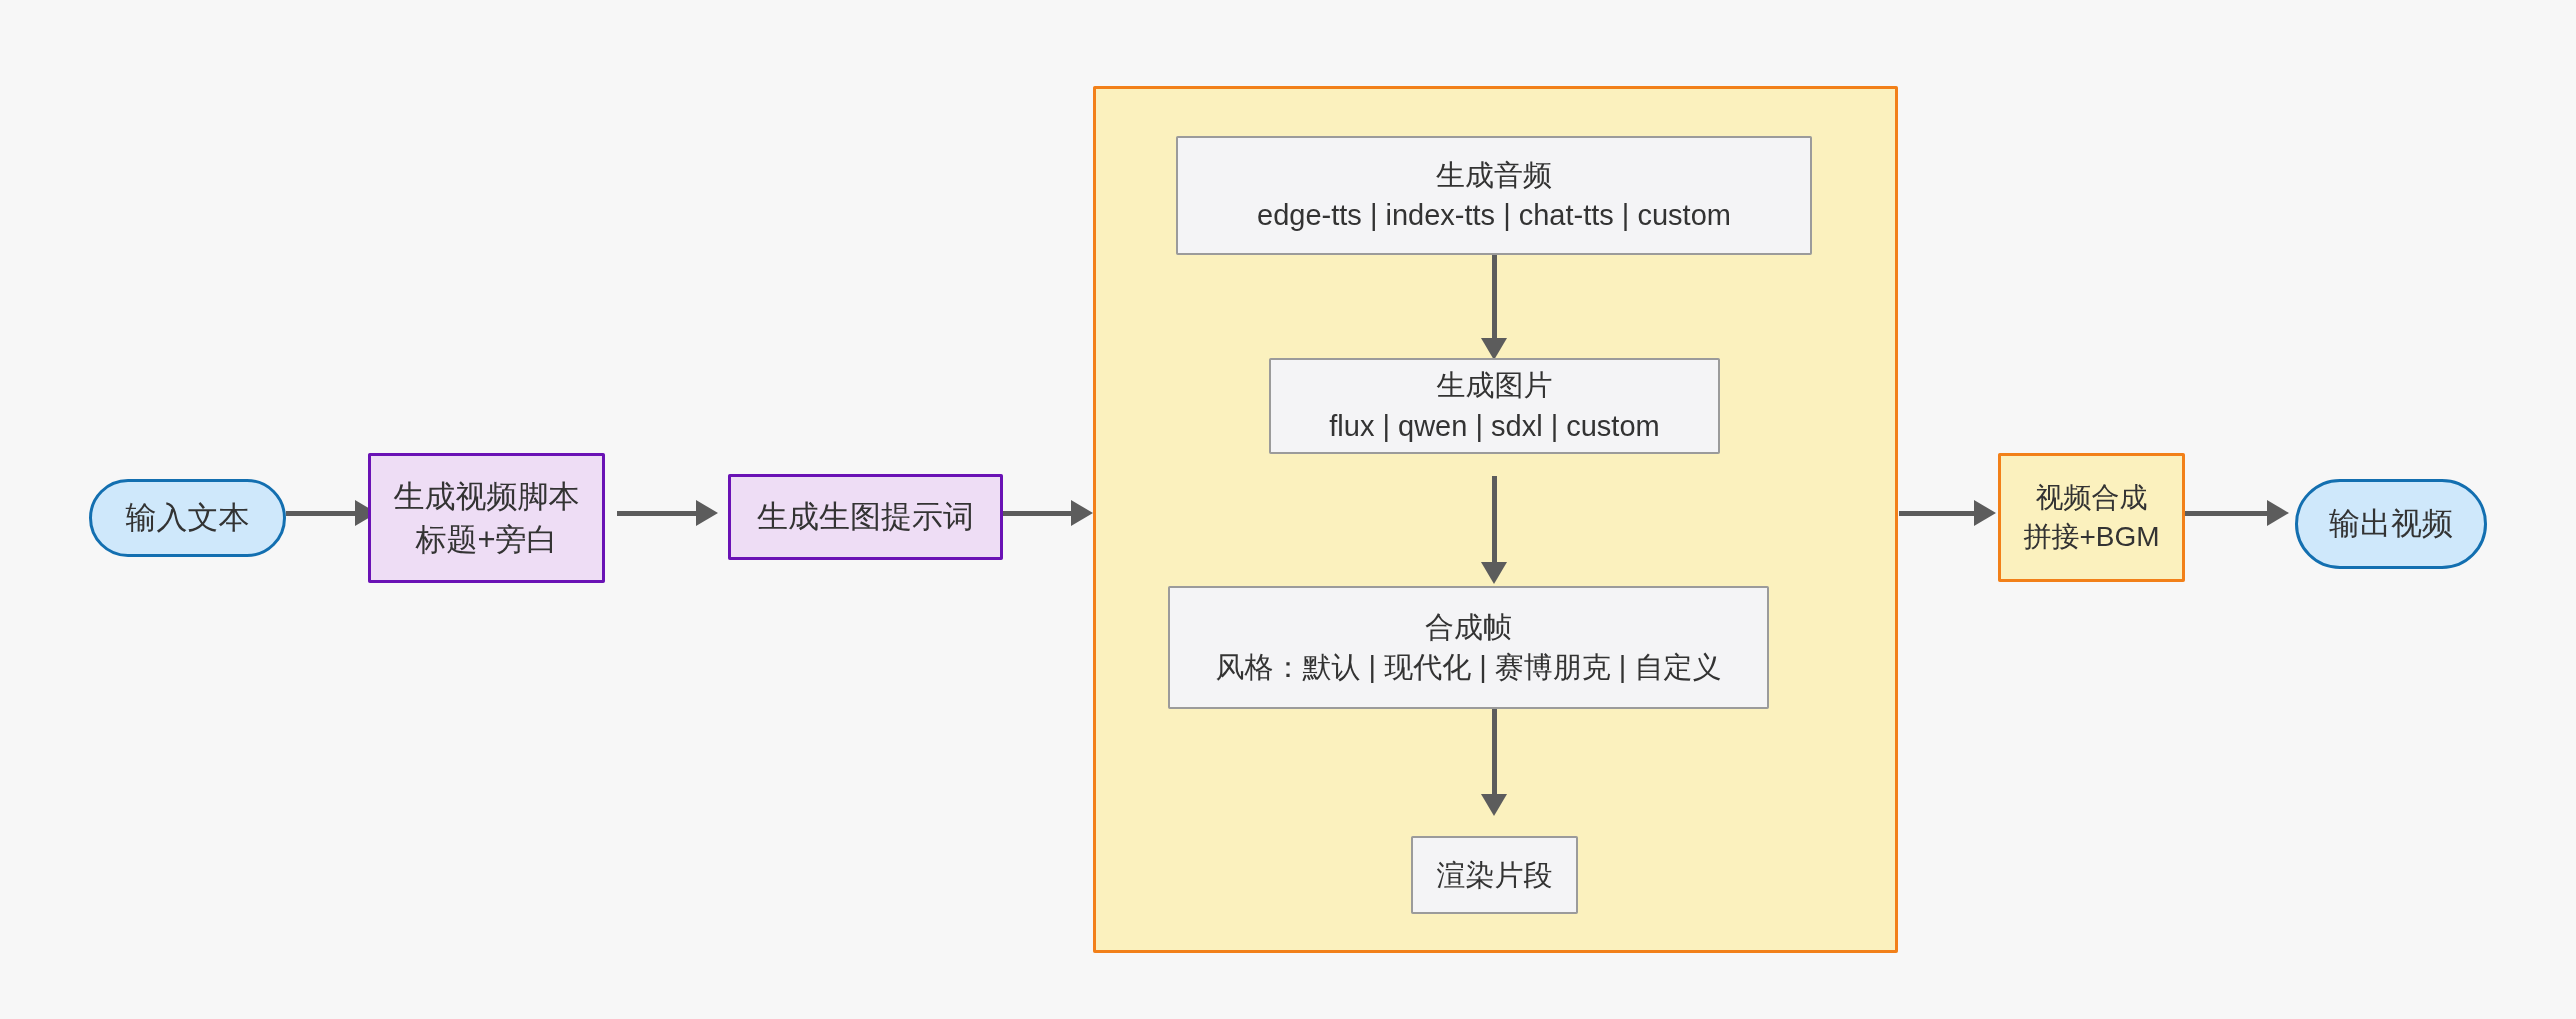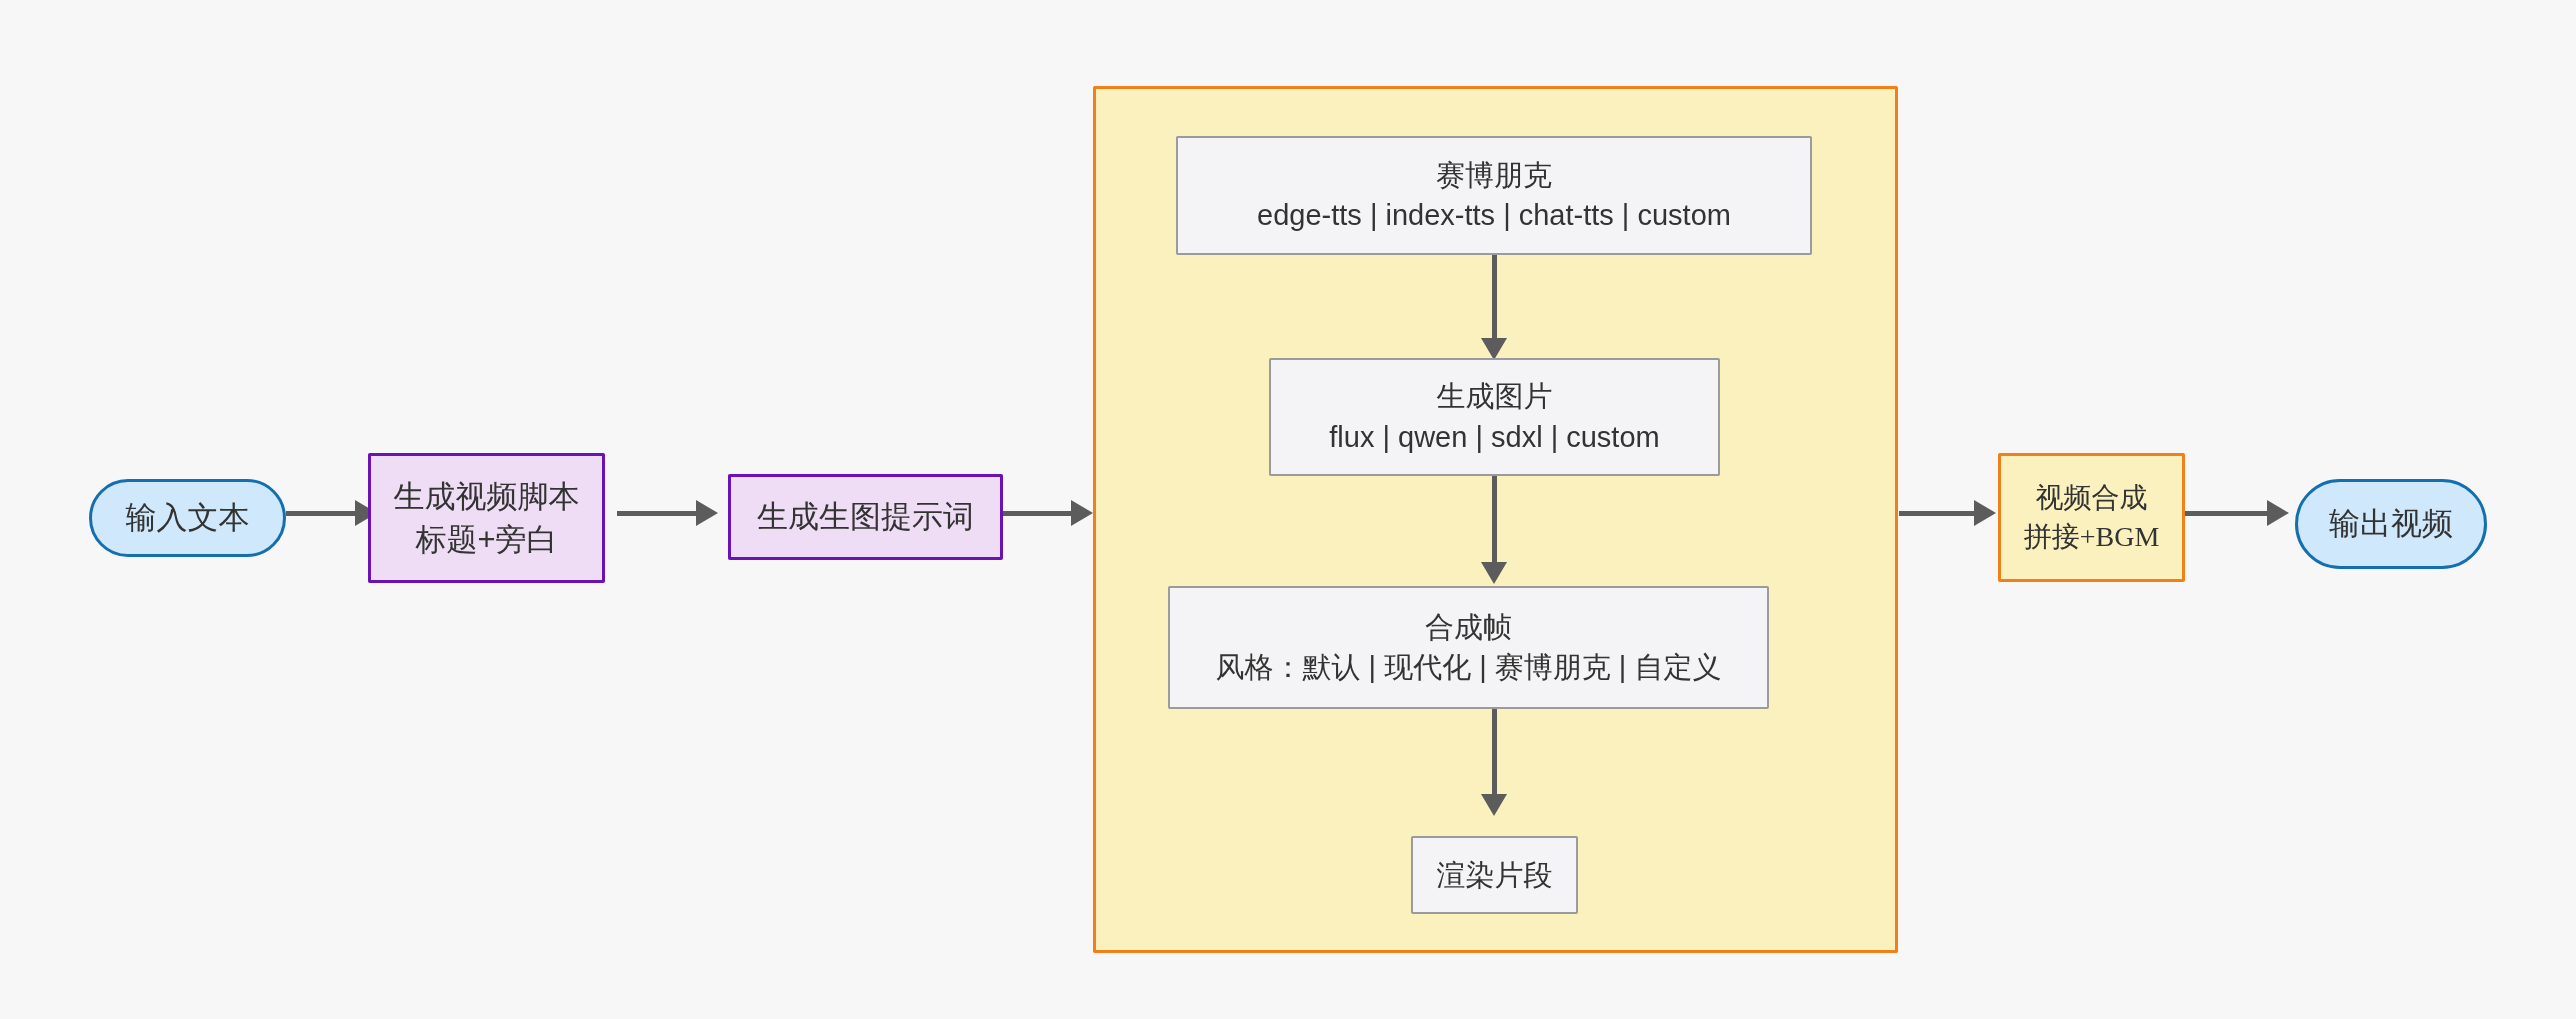--- a/index.html
+++ b/index.html
@@ -41,21 +41,20 @@
     border: 3.6px solid #6a12b5;
     border-radius: 1.8px;
     font-size: 31px;
   }
   
   .node-orange {
     background: #fbf1be;
     border: 3.6px solid #f28019;
     border-radius: 1.8px;
     font-size: 28px;
-    font-family: Liberation Serif, serif;
   }
   
   .node-plain {
     background: #f4f4f6;
     border: 2.7px solid #9b9b9b;
     border-radius: 1.8px;
     font-size: 29px;
   }
   .node-line { display: block; white-space: nowrap; }
   .node-line.sub { margin-top: 1.8px; }
@@ -129,25 +128,25 @@
   <div class="node node-purple" style="left:368px; top:453px; width:237px; height:130px;">
     <span class="node-line">生成视频脚本</span>
     <span class="node-line sub">标题+旁白</span>
   </div>
 
   <div class="node node-purple" style="left:719px; top:474px; width:275px; height:86px;margin-left:9px;">
     <span class="node-line">生成生图提示词</span>
   </div>
 
   <div class="node node-plain" style="left:1176px; top:136px; width:636px; height:119px;">
-    <span class="node-line">赛博朋克</span>
+    <span class="node-line">生成音频</span>
     <span class="node-line sub">edge-tts | index-tts | chat-tts | custom</span>
   </div>
 
-  <div class="node node-plain" style="left:1269px; top:358px; width:451px; height:118px;">
+  <div class="node node-plain" style="left:1269px; top:358px; width:451px; height:96px;">
     <span class="node-line">生成图片</span>
     <span class="node-line sub">flux | qwen | sdxl | custom</span>
   </div>
 
   <div class="node node-plain" style="left:1168px; top:586px; width:601px; height:123px;">
     <span class="node-line">合成帧</span>
     <span class="node-line sub">风格：默认 | 现代化 | 赛博朋克 | 自定义</span>
   </div>
 
   <div class="node node-plain" style="left:1411px; top:836px; width:167px; height:78px;">

